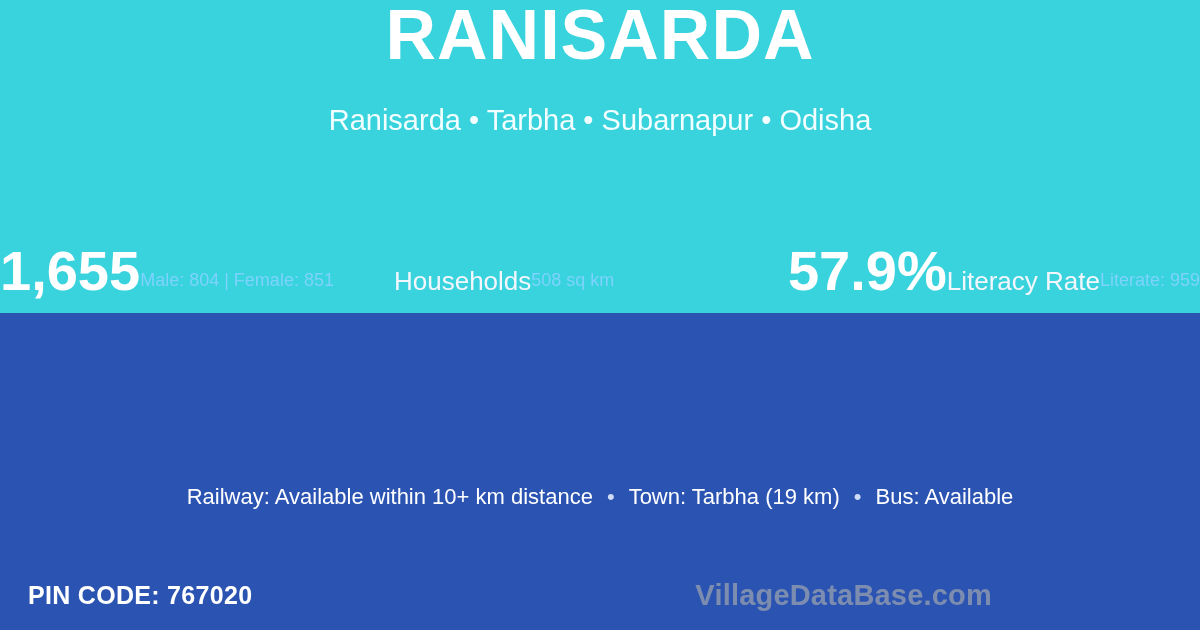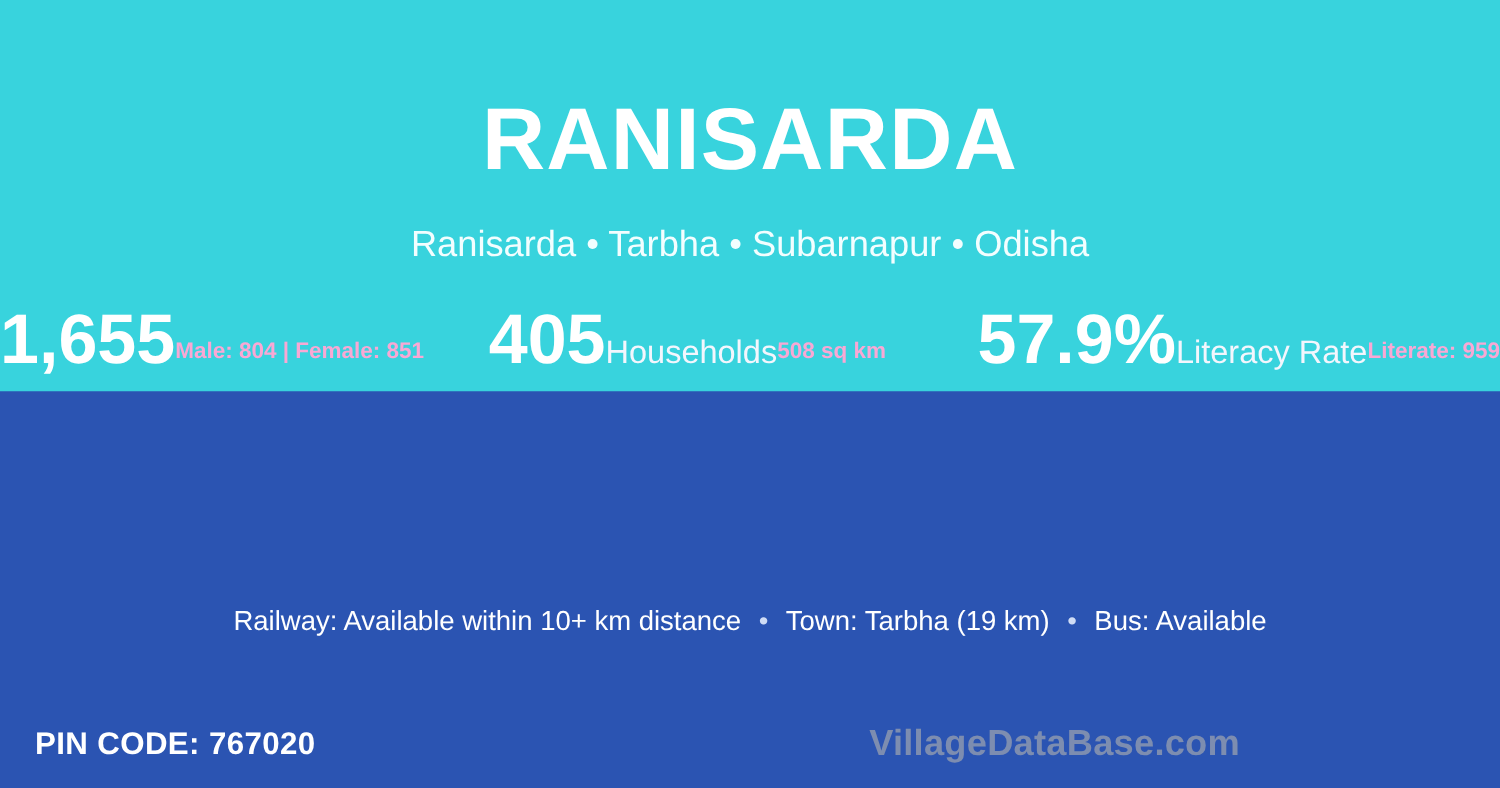--- a/index.html
+++ b/index.html
@@ -37,21 +37,20 @@
   .hero {
     position: absolute;
     left: 0;
     top: 0;
     width: 1200px;
     height: 236px;
     display: flex;
     flex-direction: column;
     align-items: center;
     justify-content: flex-start;
-    padding-top: 76px;
     box-sizing: border-box;
     z-index: 3;
   }
 
   .village-title {
     font-size: 70px;
     font-weight: 700;
     line-height: 1;
     color: #ffffff;
     letter-spacing: 1px;
@@ -100,23 +99,23 @@
     font-size: 26px;
     font-weight: 400;
     line-height: 1;
     color: #f3f6fd;
     white-space: nowrap;
   }
 
   .stat-sub {
     margin-top: 17px;
     font-size: 18px;
-    font-weight: 700;
-    line-height: 1;
-    color: #f9a8d4;
+    font-weight: 400;
+    line-height: 1;
+    color: #7dd3fc;
     white-space: nowrap;
   }
 
   
   .info-line {
     position: absolute;
     left: 0;
     top: 486px;
     width: 1200px;
     display: flex;
@@ -188,21 +187,20 @@
   </div>
 
   <div class="stats">
 
     <div class="stat">
       <div class="stat-value">1,655</div>
       <div class="stat-sub">Male: 804 | Female: 851</div>
     </div>
 
     <div class="stat">
-      <div class="stat-value">405</div>
       <div class="stat-label">Households</div>
       <div class="stat-sub">508 sq km</div>
     </div>
 
     <div class="stat">
       <div class="stat-value">57.9%</div>
       <div class="stat-label">Literacy Rate</div>
       <div class="stat-sub">Literate: 959</div>
     </div>
 

